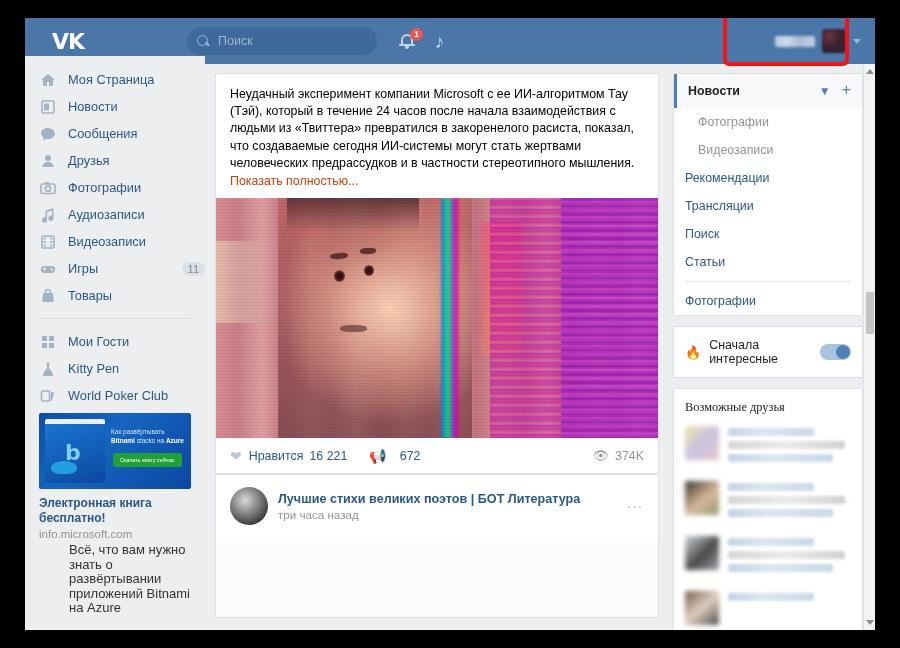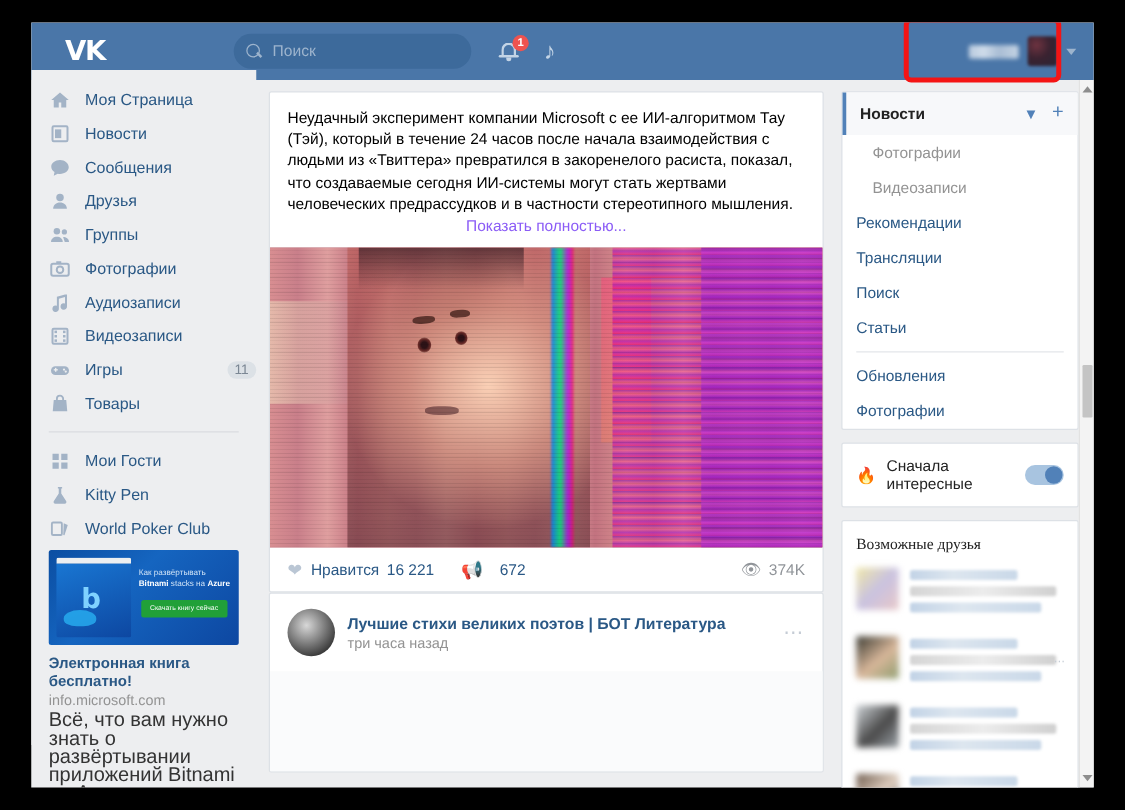--- a/index.html
+++ b/index.html
@@ -163,37 +163,37 @@
   .ad-img .adbtn {
     position: absolute; left: 74px; top: 40px;
     background: #21a038; color: #fff; font-size: 5.5px;
     padding: 4px 7px; border-radius: 2px;
   }
   .ad-title {
     color: #2a5885; font-size: 12px; font-weight: bold;
     line-height: 15px; margin-top: 7px;
   }
   .ad-domain { color: #939393; font-size: 11.5px; margin-top: 2px; }
-  .ad-desc { color: #333; font-size: 16px; line-height: 14.5px; margin-top: 3px; }
+  .ad-desc { color: #333; font-size: 13px; line-height: 14.5px; margin-top: 3px; margin-left: 30px; }
 
   
   .feed {
     position: absolute; left: 180px; top: 46px;
     width: 462px; height: 566px; padding: 9px 8px 0 10px;
   }
   .post {
     background: #fff; border: 1px solid #dde1e6; border-radius: 2px;
   }
   .post-text {
     padding: 12px 14px 0 14px; color: #000;
     font-size: 12.4px; line-height: 17.2px;
   }
   .more-link {
-    padding: 2px 14px 10px 14px; color: #8b5cf6;
-    font-size: 12.4px; cursor: pointer; text-align: center;
+    padding: 2px 14px 10px 14px; color: #c2410c;
+    font-size: 12.4px; cursor: pointer;
   }
   .glitch {
     width: 100%; height: 240px; position: relative; overflow: hidden;
     background: #c87b86;
   }
   .g-layer { position: absolute; inset: 0; }
   .g-bands {
     background: repeating-linear-gradient(90deg,
       #d98f92 0px,#c97f8a 22px,#e0a0a0 46px,#c2727f 70px,#d99090 95px);
     opacity: .95;
@@ -412,31 +412,20 @@
             <svg width="16" height="16" viewBox="0 0 16 16">
               <circle cx="8" cy="5" r="3"></circle>
               <path d="M2.5 14c0-3 2.5-5 5.5-5s5.5 2 5.5 5z"></path>
             </svg>
           </span>
           <span>Друзья</span>
         </div>
         <div class="nav-item">
           <span class="nav-ico">
             <svg width="16" height="16" viewBox="0 0 16 16">
-              <circle cx="5.5" cy="5" r="2.6"></circle>
-              <circle cx="11.5" cy="5.5" r="2.1"></circle>
-              <path d="M.8 13.5c0-2.6 2.1-4.2 4.7-4.2s4.7 1.6 4.7 4.2z"></path>
-              <path d="M10.5 9.6c2.3.1 4.7 1.2 4.7 3.9h-3.4z"></path>
-            </svg>
-          </span>
-          <span>Группы</span>
-        </div>
-        <div class="nav-item">
-          <span class="nav-ico">
-            <svg width="16" height="16" viewBox="0 0 16 16">
               <rect x="1" y="4" width="14" height="9.5" rx="1.5" fill="none" stroke="#a3b3c6" stroke-width="1.6"></rect>
               <circle cx="8" cy="8.7" r="2.6" fill="none" stroke="#a3b3c6" stroke-width="1.6"></circle>
               <rect x="5" y="2" width="4" height="2"></rect>
             </svg>
           </span>
           <span>Фотографии</span>
         </div>
         <div class="nav-item">
           <span class="nav-ico">
             <svg width="16" height="16" viewBox="0 0 16 16">
@@ -601,21 +590,20 @@
       <div id="rlinks">
           <div class="rlink sub">Фотографии</div>
           <div class="rlink sub">Видеозаписи</div>
           <div class="rlink">Рекомендации</div>
           <div class="rlink">Трансляции</div>
           <div class="rlink">Поиск</div>
           <div class="rlink">Статьи</div>
         </div>
       <div class="rsep"></div>
       <div id="rlinks2">
-          <div class="rlink">Обновления</div>
           <div class="rlink">Фотографии</div>
         </div>
     </div>
 
     <div class="rcard">
       <div class="toggle-row">
         <span class="flame">🔥</span>
         <span>Сначала интересные</span>
         <span class="switch">
             <span class="knob"></span>

